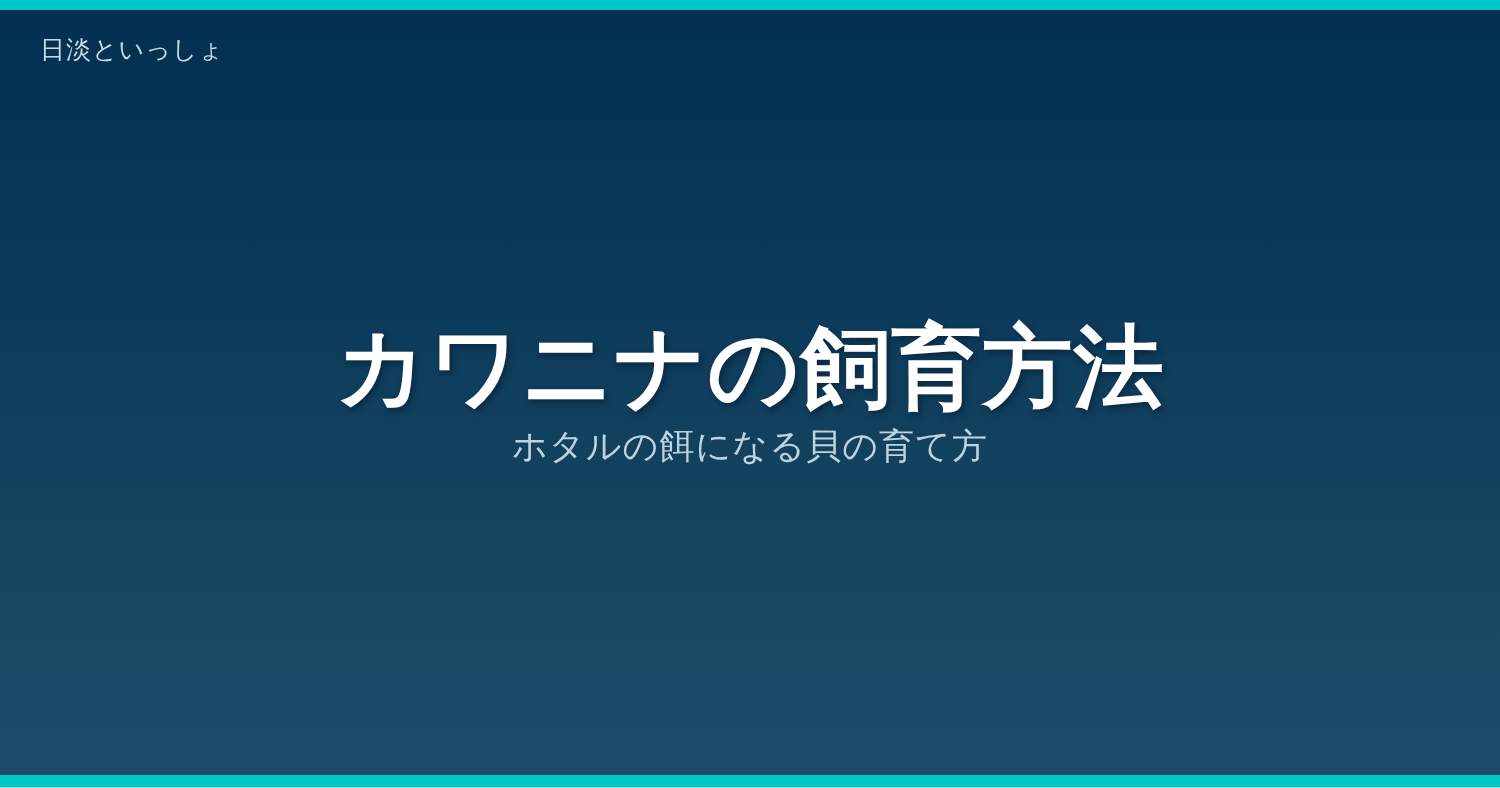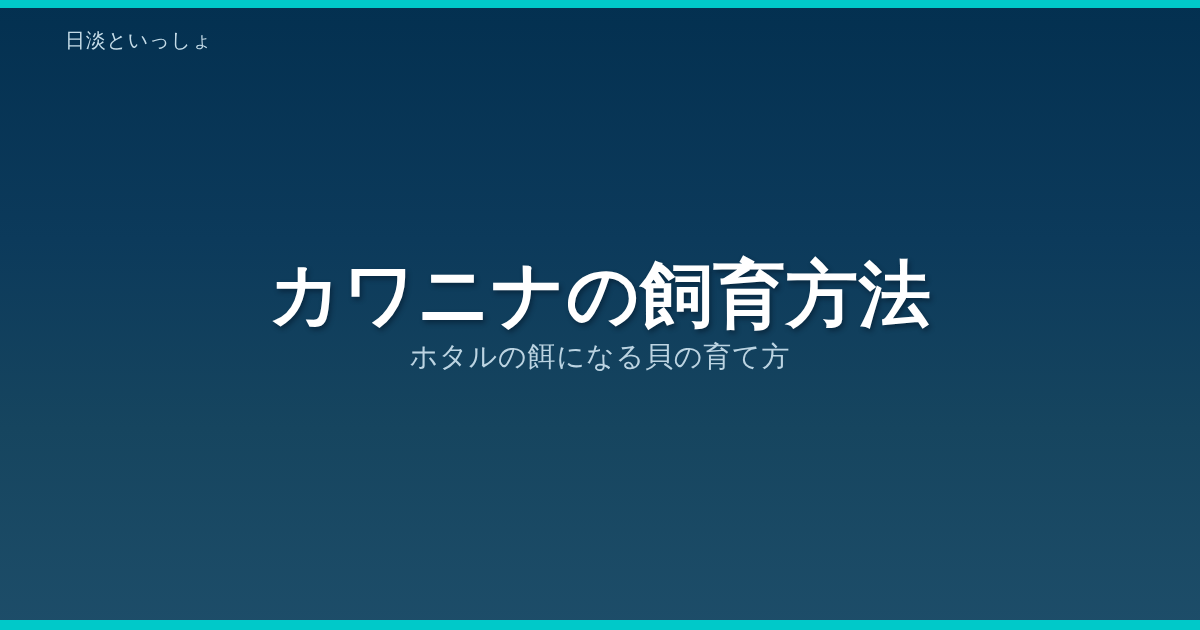--- a/index.html
+++ b/index.html
@@ -43,21 +43,20 @@
   .site-label {
     position: absolute;
     top: 26px;
     left: 32px;
     font-size: 20px;
     line-height: 1.4;
     letter-spacing: 0.04em;
     color: #c5dce8;
     font-weight: 400;
     white-space: nowrap;
-    margin-left: 33px;
   }
 
   
   .content {
     position: absolute;
     left: 0;
     top: 0;
     width: 100%;
     height: 100%;
     display: flex;

